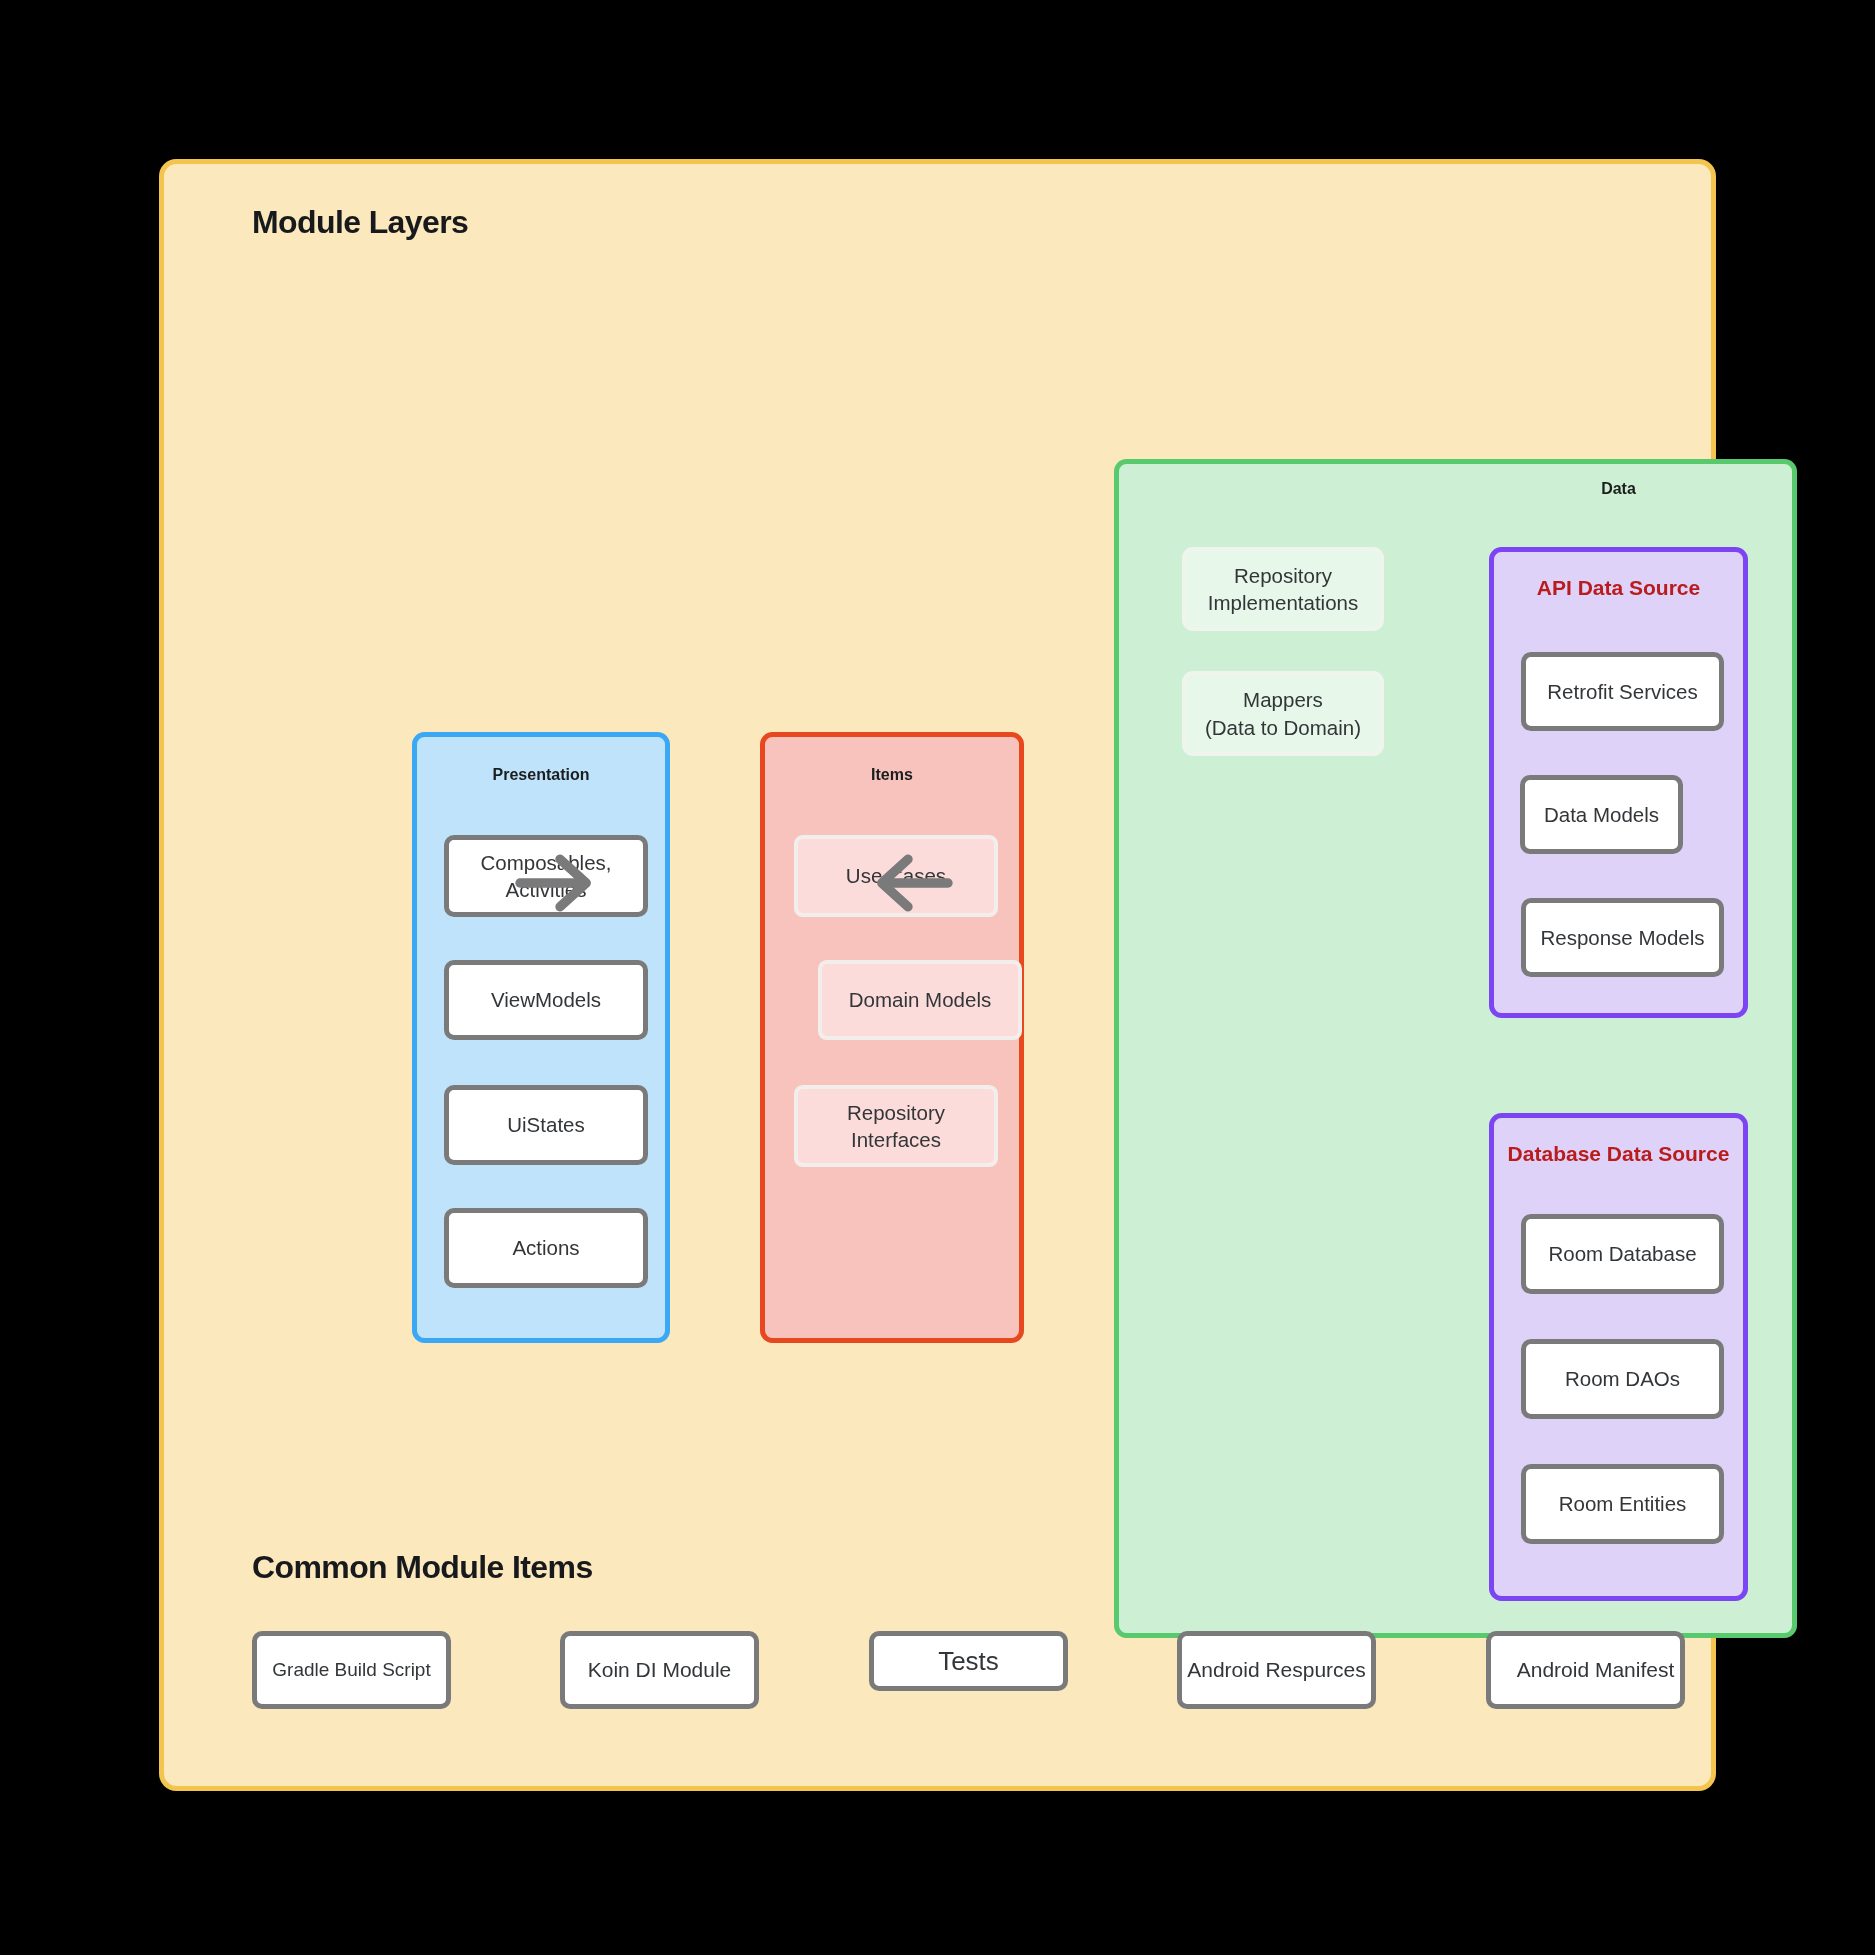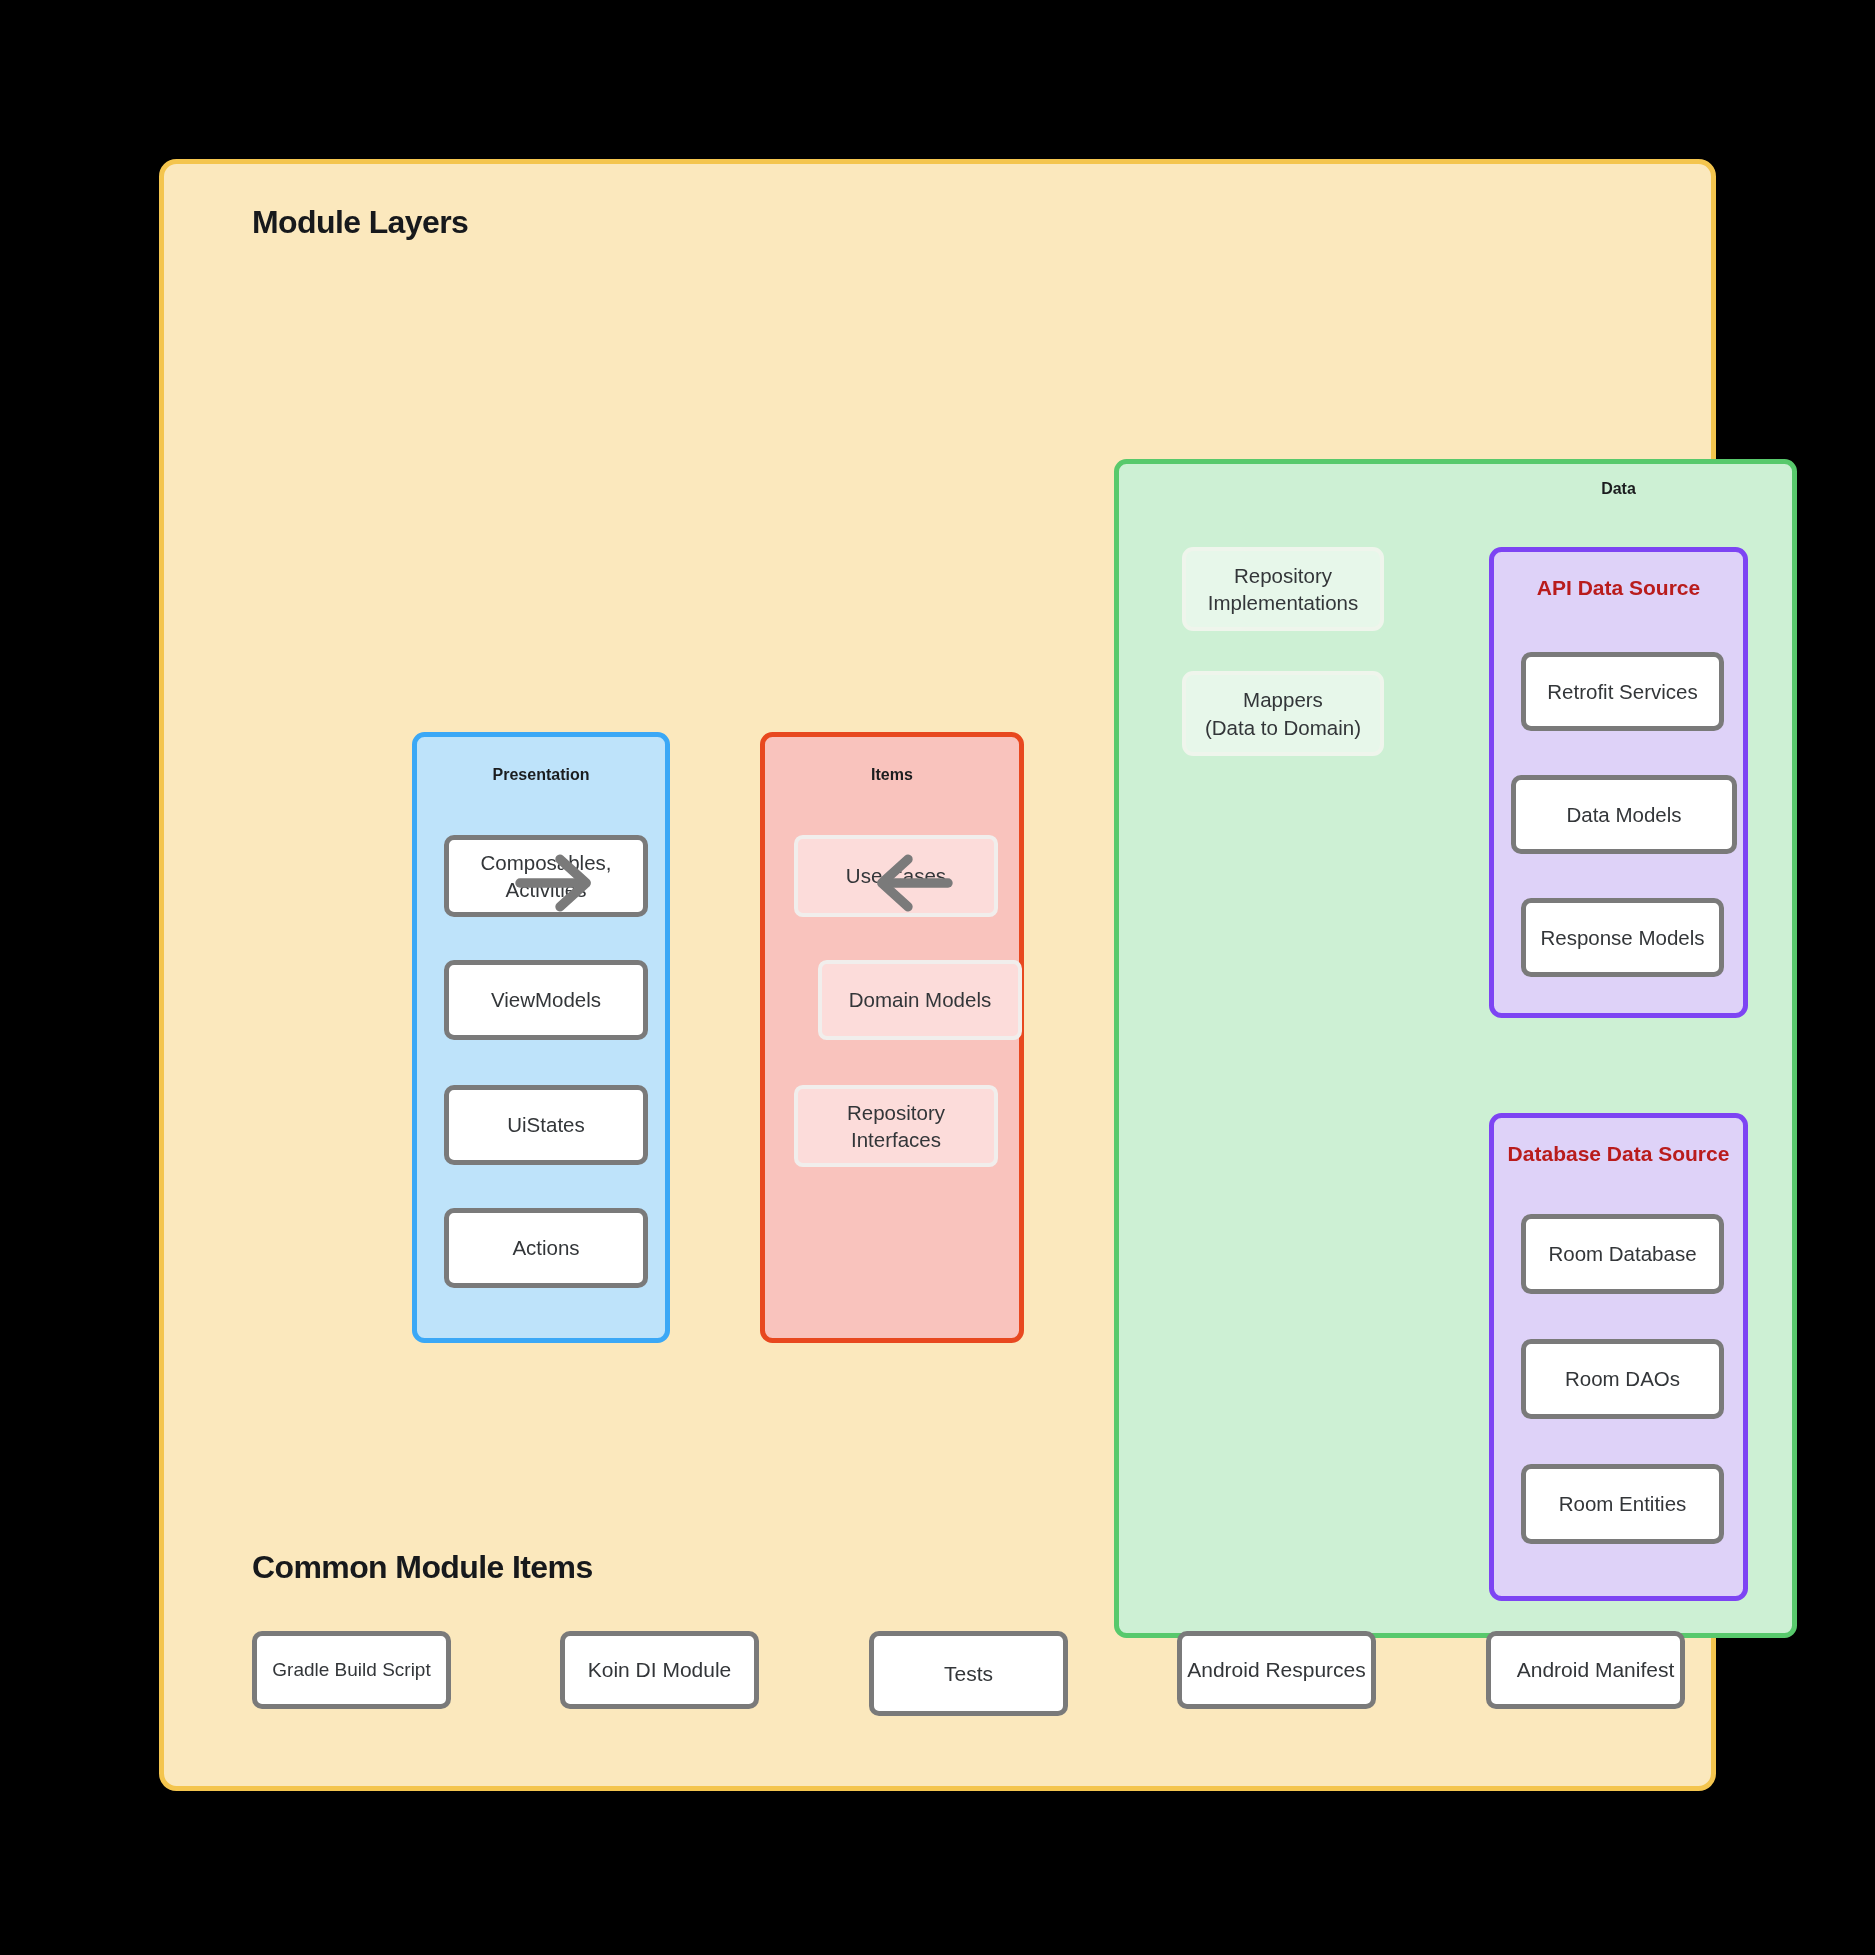--- a/index.html
+++ b/index.html
@@ -95,21 +95,21 @@
     <div class="abs section-title" style="left:370px; top:16px; width:259px;">Data</div>
 
     <div class="abs item green-item" style="left:63px; top:83px; width:202px; height:84px;">Repository
 Implementations</div>
     <div class="abs item green-item" style="left:63px; top:207px; width:202px; height:85px;">Mappers
 (Data to Domain)</div>
 
     <div class="abs purple-box api-box">
       <div class="abs sub-title purple-title">API Data Source</div>
       <div class="abs item white-item" style="left:27px; top:100px; width:203px; height:79px;">Retrofit Services</div>
-      <div class="abs item white-item" style="left:17px; top:223px; width:226px; height:79px;">Data Models</div>
+      <div class="abs item white-item" style="left:26px; top:223px; width:163px; height:79px;">Data Models</div>
       <div class="abs item white-item" style="left:27px; top:346px; width:203px; height:79px;">Response Models</div>
     </div>
 
     <div class="abs purple-box db-box">
       <div class="abs sub-title purple-title">Database Data Source</div>
       <div class="abs item white-item" style="left:27px; top:96px; width:203px; height:80px;">Room Database</div>
       <div class="abs item white-item" style="left:27px; top:221px; width:203px; height:80px;">Room DAOs</div>
       <div class="abs item white-item" style="left:27px; top:346px; width:203px; height:80px;">Room Entities</div>
     </div>
   </div>
@@ -120,18 +120,18 @@
   </svg>
   <svg class="abs arrow" style="left:704px; top:689px;" width="85" height="60" viewBox="0 0 136 96" aria-hidden="true">
     <line x1="128" y1="48" x2="24" y2="48" stroke="#7A7A7A" stroke-width="15" stroke-linecap="round"></line>
     <polyline points="64,10 22,48 64,86" fill="none" stroke="#7A7A7A" stroke-width="15" stroke-linecap="round" stroke-linejoin="round"></polyline>
   </svg>
 
   <div class="abs h1" style="left:88px; top:1384px;">Common Module Items</div>
 
   <div class="abs item white-item" style="left:88px; top:1467px; width:199px; height:78px; font-size:19px;">Gradle Build Script</div>
   <div class="abs item white-item" style="left:396px; top:1467px; width:199px; height:78px; font-size:21px;">Koin DI Module</div>
-  <div class="abs item white-item" style="left:705px; top:1467px; width:199px; height:85px; font-size:21px;">Tests</div>
+  <div class="abs item white-item" style="left:705px; top:1467px; width:199px; height:60px; font-size:26px;">Tests</div>
   <div class="abs item white-item" style="left:1013px; top:1467px; width:199px; height:78px; font-size:21px;">Android Respurces</div>
   <div class="abs item white-item" style="left:1322px; top:1467px; width:199px; height:78px; font-size:21px;padding-left:20px;">Android Manifest</div>
 
 </div>
 
 
 </body></html>

